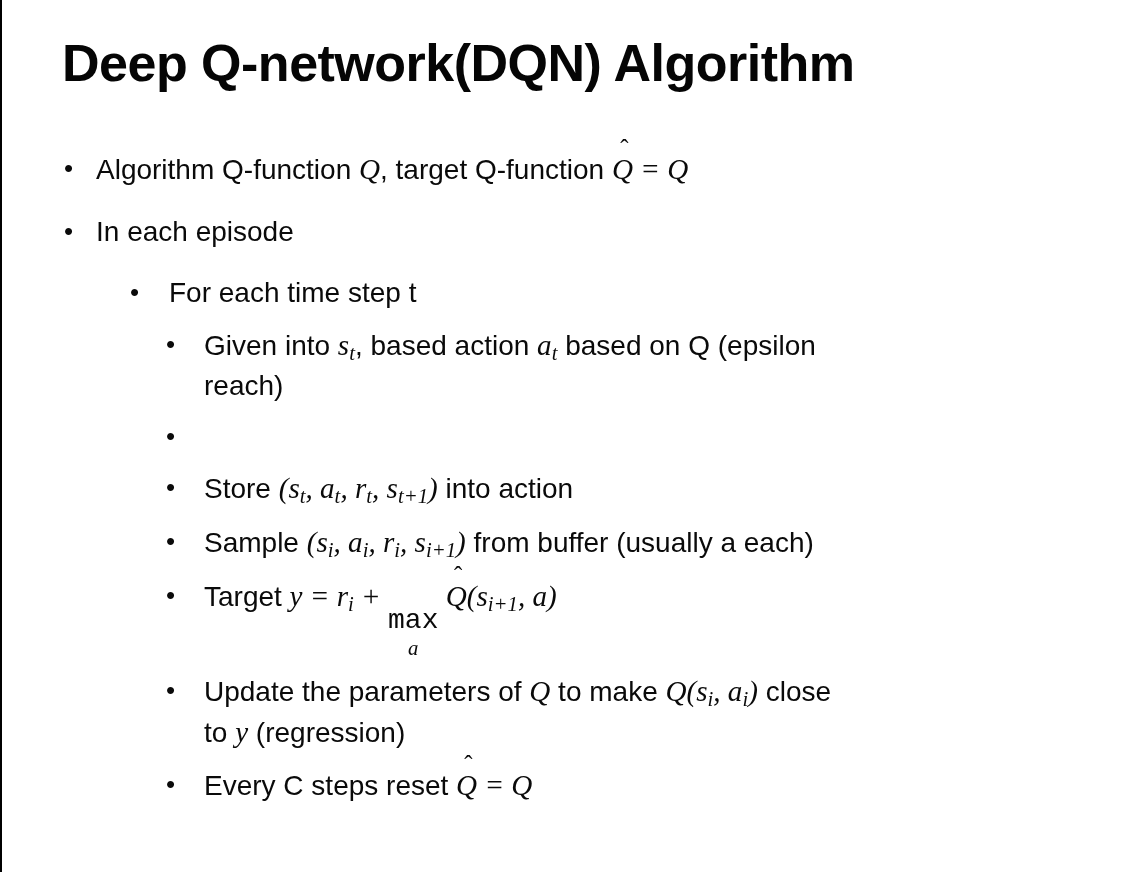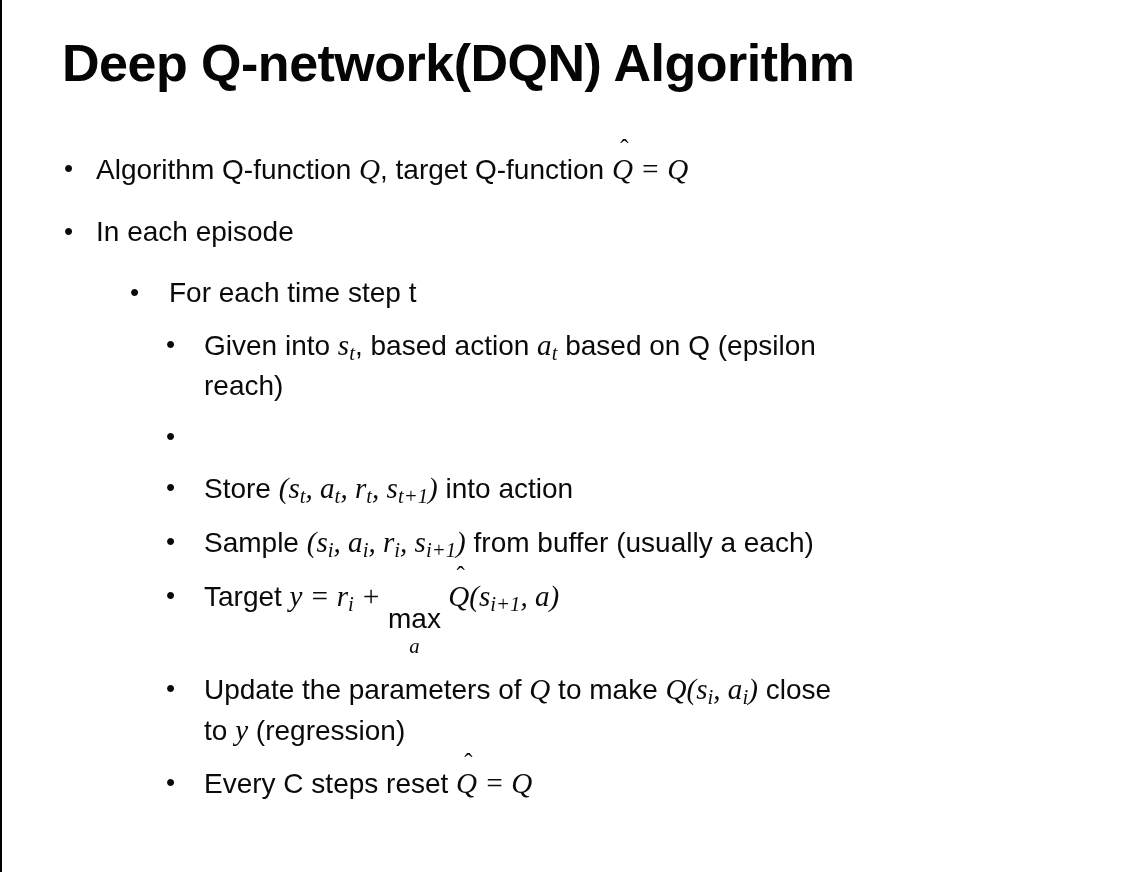--- a/index.html
+++ b/index.html
@@ -89,21 +89,21 @@
     line-height: 1;
   }
   .sg-mx {
     display: inline-flex;
     flex-direction: column;
     align-items: center;
     vertical-align: -0.78em;
     line-height: 1;
   }
   .mx-base {
-    font-family: Liberation Sans, sans-serif;
+    font-family: Liberation Mono, monospace;
     font-style: normal;
     font-size: 1.0em;
     text-align: right;
   }
   .mx-under {
     font-size: 0.74em;
     margin-top: 3px;
   }
 </style>
 </head>

